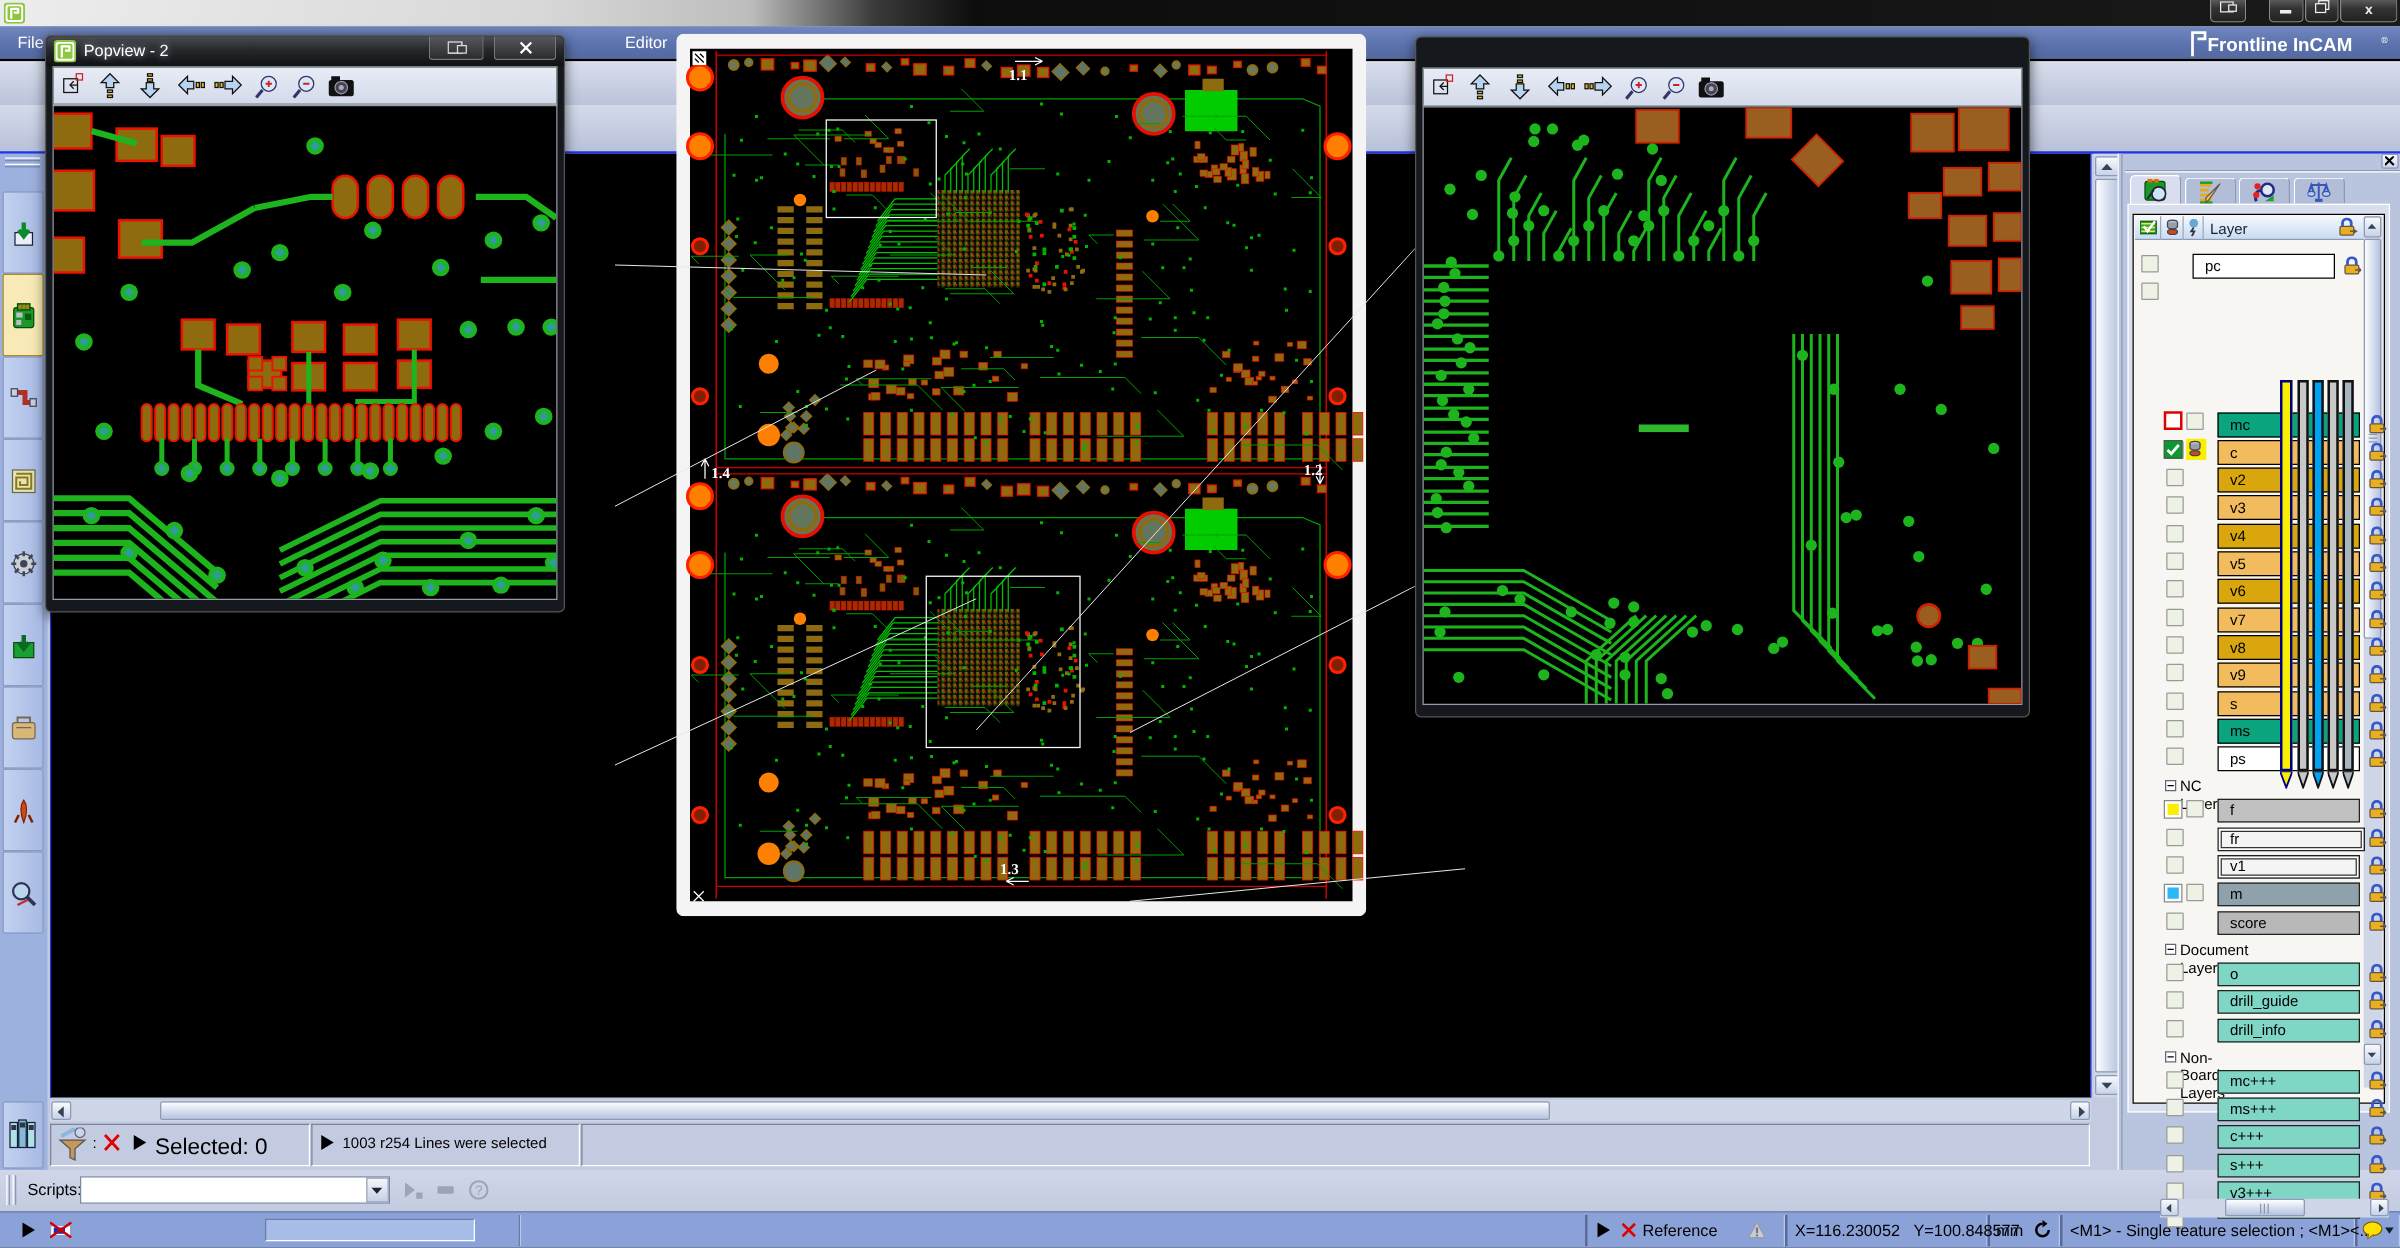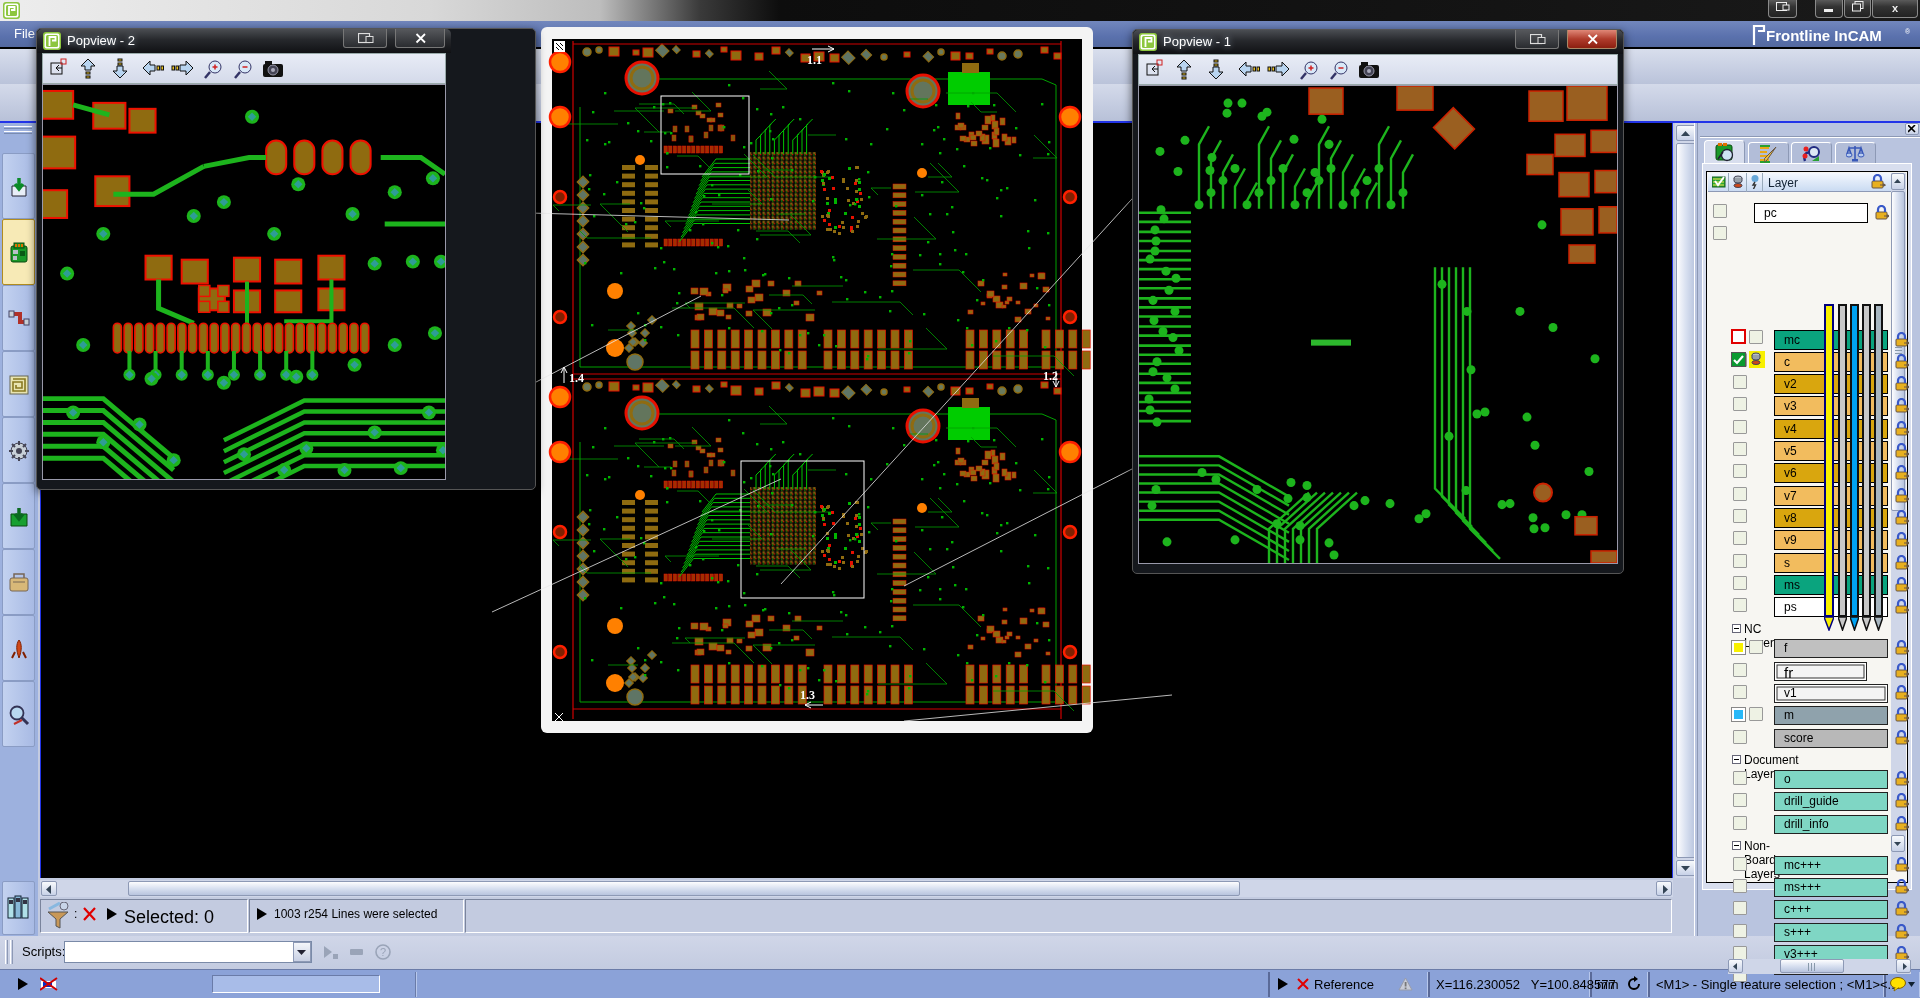--- a/index.html
+++ b/index.html
@@ -726,21 +726,21 @@
     <path d="M14,686 l8,8 M22,686 l-8,8" stroke="#fff" stroke-width="1"></path>
   </svg>
 <svg class="abs" style="left:40px;top:123px" width="1633" height="755" fill="none">
     <line x1="452" y1="89" x2="749" y2="97" stroke="#e8e8e8" stroke-width="0.8"></line>
     <line x1="452" y1="282" x2="661" y2="173" stroke="#e8e8e8" stroke-width="0.8"></line>
     <line x1="452" y1="489" x2="741" y2="356" stroke="#e8e8e8" stroke-width="0.8"></line>
     <line x1="1132" y1="32" x2="741" y2="461" stroke="#e8e8e8" stroke-width="0.8"></line>
     <line x1="1127" y1="328" x2="864" y2="463" stroke="#e8e8e8" stroke-width="0.8"></line>
     <line x1="1132" y1="572" x2="864" y2="598" stroke="#e8e8e8" stroke-width="0.8"></line>
   </svg>
-<div class="abs" style="left:36px;top:28px;width:500px;height:462px;background:#15181d;border:1px solid #555;border-radius:5px;box-shadow:0 3px 10px rgba(0,0,0,0.6)">
+<div class="abs" style="left:36px;top:28px;width:416px;height:462px;background:#15181d;border:1px solid #555;border-radius:5px;box-shadow:0 3px 10px rgba(0,0,0,0.6)">
     <div class="abs" style="left:0;top:0;width:414px;height:24px;background:linear-gradient(#4a4d52,#26282c 45%,#101114);border-radius:5px 5px 0 0">
       <svg class="abs" style="left:6px;top:3px" width="18" height="18">
         <rect width="18" height="18" rx="3" fill="#8dc63f"></rect>
         <rect x="1.5" y="1.5" width="15" height="15" rx="2" fill="#fff"></rect>
         <rect x="3" y="3" width="12" height="12" rx="1.5" fill="#8dc63f"></rect>
         <path d="M6.5,14 L6.5,5 L12.5,5 L12.5,8.5 L9,8.5" stroke="#fff" stroke-width="1.8" fill="none"></path>
       </svg>
       <span class="abs" style="left:30px;top:4px;color:#fff;font-size:13px;text-shadow:0 0 6px #9ab">Popview - 2</span>
       <div class="abs" style="left:306px;top:0;width:44px;height:19px;background:linear-gradient(#56585c,#2a2c30);border:1px solid #777;border-top:none;border-radius:0 0 3px 3px">
         <svg width="16" height="11" style="position:absolute;left:14px;top:4px">
@@ -952,40 +952,20 @@
         <rect x="395" y="365" width="6" height="6" fill="#2e9d96" transform="rotate(45 398 368)"></rect>
         <circle cx="356" cy="386" r="7" fill="#1db41d"></circle>
         <rect x="353" y="383" width="6" height="6" fill="#2e9d96" transform="rotate(45 356 386)"></rect>
         <circle cx="300" cy="388" r="7" fill="#1db41d"></circle>
         <rect x="297" y="385" width="6" height="6" fill="#2e9d96" transform="rotate(45 300 388)"></rect>
         <circle cx="240" cy="388" r="7" fill="#1db41d"></circle>
         <rect x="237" y="385" width="6" height="6" fill="#2e9d96" transform="rotate(45 240 388)"></rect>
       </svg></div>
   </div>
 <div class="abs" style="left:1132px;top:29px;width:492px;height:545px;background:#15181d;border:1px solid #555;border-radius:5px;box-shadow:0 3px 10px rgba(0,0,0,0.6)">
-    <div class="abs" style="left:0;top:0;width:490px;height:24px;background:linear-gradient(#4a4d52,#26282c 45%,#101114);border-radius:5px 5px 0 0">
-      <svg class="abs" style="left:6px;top:3px" width="18" height="18">
-        <rect width="18" height="18" rx="3" fill="#8dc63f"></rect>
-        <rect x="1.5" y="1.5" width="15" height="15" rx="2" fill="#fff"></rect>
-        <rect x="3" y="3" width="12" height="12" rx="1.5" fill="#8dc63f"></rect>
-        <path d="M6.5,14 L6.5,5 L12.5,5 L12.5,8.5 L9,8.5" stroke="#fff" stroke-width="1.8" fill="none"></path>
-      </svg>
-      <span class="abs" style="left:30px;top:4px;color:#fff;font-size:13px;text-shadow:0 0 6px #9ab">Popview - 1</span>
-      <div class="abs" style="left:382px;top:0;width:44px;height:19px;background:linear-gradient(#56585c,#2a2c30);border:1px solid #777;border-top:none;border-radius:0 0 3px 3px">
-        <svg width="16" height="11" style="position:absolute;left:14px;top:4px">
-          <rect x="0.5" y="0.5" width="11" height="9" fill="none" stroke="#ddd" stroke-width="1.2"></rect>
-          <rect x="8" y="3.5" width="7" height="6" fill="#3a3c40" stroke="#ddd"></rect>
-        </svg>
-      </div>
-      <div class="abs" style="left:434px;top:0;width:50px;height:19px;background:linear-gradient(#e08878,#b03c2c 50%,#8c1f10);border:1px solid #a86;border-top:none;border-radius:0 0 3px 3px">
-        <svg width="12" height="11" style="position:absolute;left:19px;top:4px">
-          <path d="M1.5,1 L10,9.5 M10,1 L1.5,9.5" stroke="#fff" stroke-width="1.8"></path>
-        </svg>
-      </div>
-    </div>
     <div class="abs" style="left:5px;top:24px;width:480px;height:31px;background:linear-gradient(#e8ecf6,#d4daea);border:1px solid #9aa">
       <svg width="260" height="26" style="position:absolute;left:6px;top:3px">
         <g stroke="#111" fill="none">
           <rect x="2" y="6" width="11" height="11" fill="none"></rect>
           <path d="M13,11 L8,11 M10,8 L7,11 L10,14"></path>
           <rect x="12" y="2" width="5" height="5" stroke="#d02020" fill="none"></rect>
         </g>
         <g transform="translate(30,0)">
           <path d="M9,2 L16,9 L12,9 L12,13 L6,13 L6,9 L2,9 Z" fill="#b8d4f0" stroke="#111"></path>
           <rect x="7" y="15" width="4" height="2" fill="#e8c020" stroke="#111"></rect>
@@ -1543,21 +1523,21 @@
         <div class="abs" style="left:2px;top:2px;width:9px;height:9px;background:#f8f000"></div>
       </div>
       <div class="abs" style="left:35px;top:413.2px;width:14px;height:14px;background:#eef2e4;border:1px solid #999;border-radius:1px"></div>
       <div class="abs" style="left:60px;top:412.2px;width:114px;height:19px;background:#c0c0c0;border:1.5px solid #222;font-size:12px;color:#000;padding:1px 0 0 9px">f</div>
       <svg width="15" height="16" style="position:absolute;left:180px;top:413.2px">
         <rect x="2" y="7" width="11" height="7" rx="1" fill="#e8b020" stroke="#654"></rect>
         <path d="M4,7 L4,4.5 A3.5,3.5 0 0 1 11,4.5 L11,7" fill="none" stroke="#3858c8" stroke-width="2.2"></path>
         <path d="M10,11 L15,11 L13.2,9.6 M15,11 L13.2,12.4" stroke="#654" stroke-width="1.2" fill="none"></path>
       </svg>
       <div class="abs" style="left:19px;top:435.5px;width:14px;height:14px;background:#eef2e4;border:1px solid #999;border-radius:1px"></div>
-      <div class="abs" style="left:60px;top:434.5px;width:93px;height:19px;background:#f4f4f4;border:1.5px solid #222;box-shadow:inset 0 0 0 1.5px #fff, inset 0 0 0 2.5px #333;font-size:15px;color:#000;padding:1px 0 0 9px">fr</div>
+      <div class="abs" style="left:60px;top:434.5px;width:118px;height:19px;background:#f4f4f4;border:1.5px solid #222;box-shadow:inset 0 0 0 1.5px #fff, inset 0 0 0 2.5px #333;font-size:12px;color:#000;padding:1px 0 0 9px">fr</div>
       <svg width="15" height="16" style="position:absolute;left:180px;top:435.5px">
         <rect x="2" y="7" width="11" height="7" rx="1" fill="#e8b020" stroke="#654"></rect>
         <path d="M4,7 L4,4.5 A3.5,3.5 0 0 1 11,4.5 L11,7" fill="none" stroke="#3858c8" stroke-width="2.2"></path>
         <path d="M10,11 L15,11 L13.2,9.6 M15,11 L13.2,12.4" stroke="#654" stroke-width="1.2" fill="none"></path>
       </svg>
       <div class="abs" style="left:19px;top:457.8px;width:14px;height:14px;background:#eef2e4;border:1px solid #999;border-radius:1px"></div>
       <div class="abs" style="left:60px;top:456.8px;width:114px;height:19px;background:#f4f4f4;border:1.5px solid #222;box-shadow:inset 0 0 0 1.5px #fff, inset 0 0 0 2.5px #333;font-size:12px;color:#000;padding:1px 0 0 9px">v1</div>
       <svg width="15" height="16" style="position:absolute;left:180px;top:457.8px">
         <rect x="2" y="7" width="11" height="7" rx="1" fill="#e8b020" stroke="#654"></rect>
         <path d="M4,7 L4,4.5 A3.5,3.5 0 0 1 11,4.5 L11,7" fill="none" stroke="#3858c8" stroke-width="2.2"></path>

